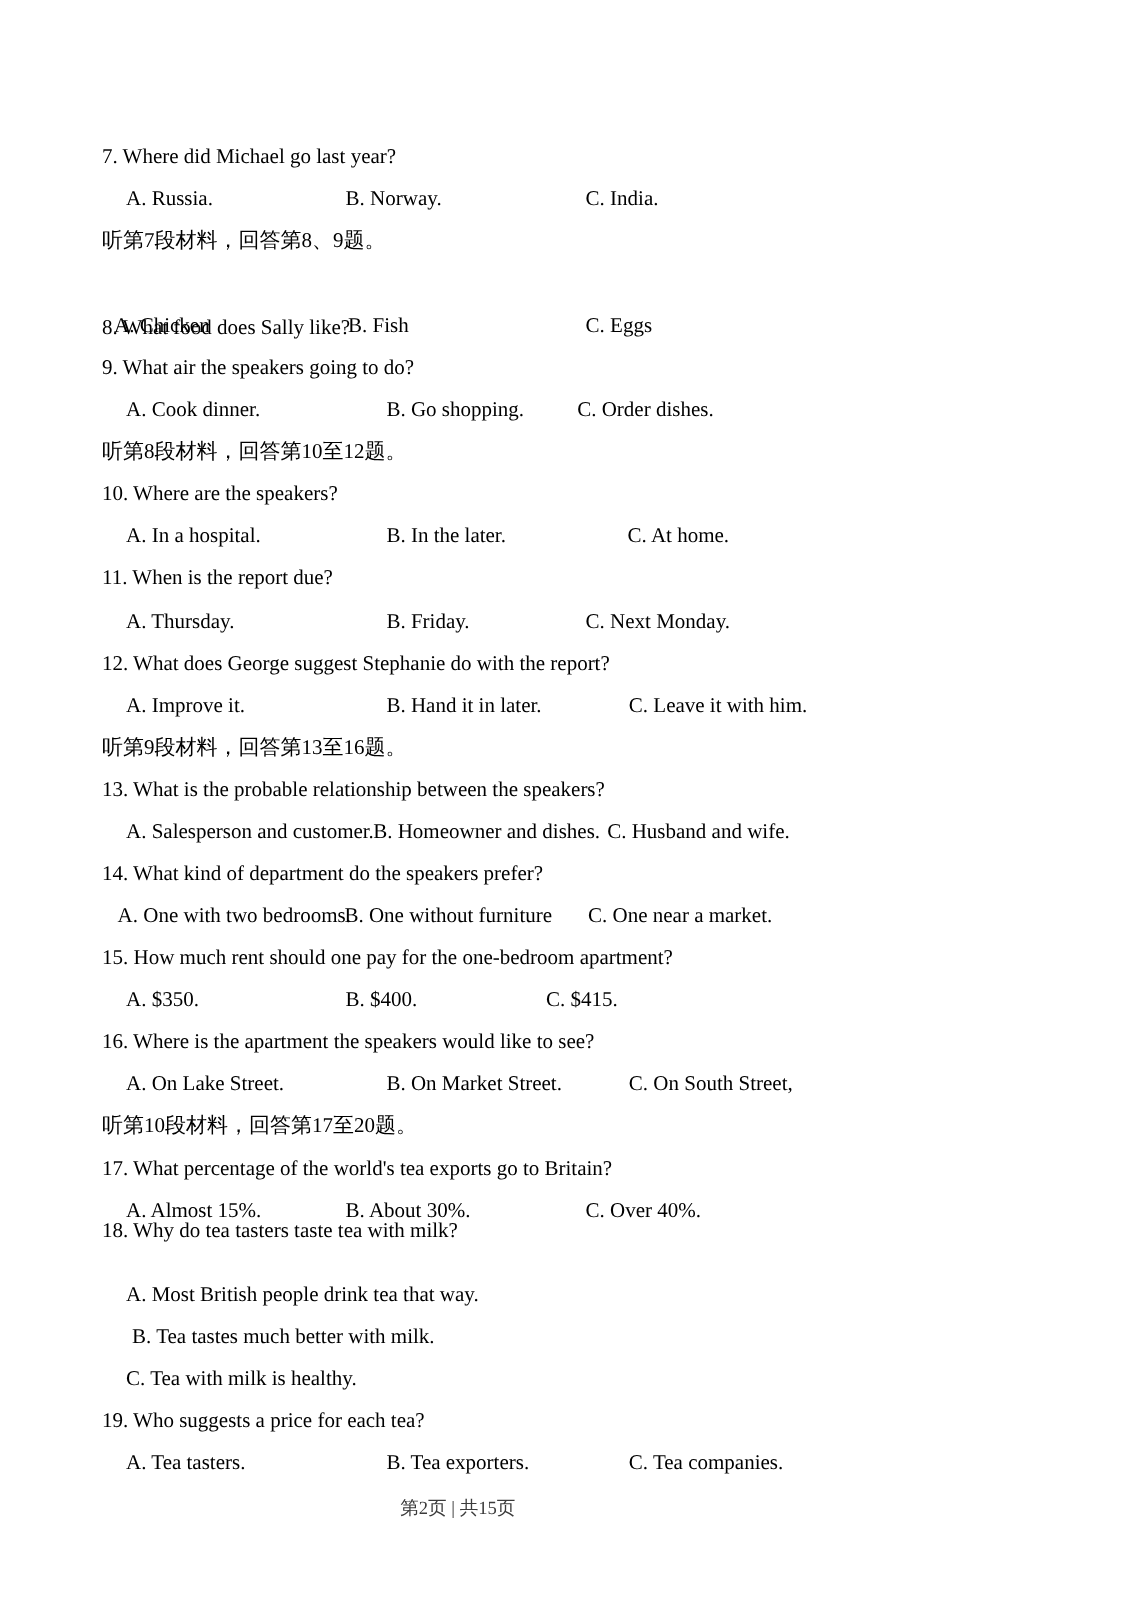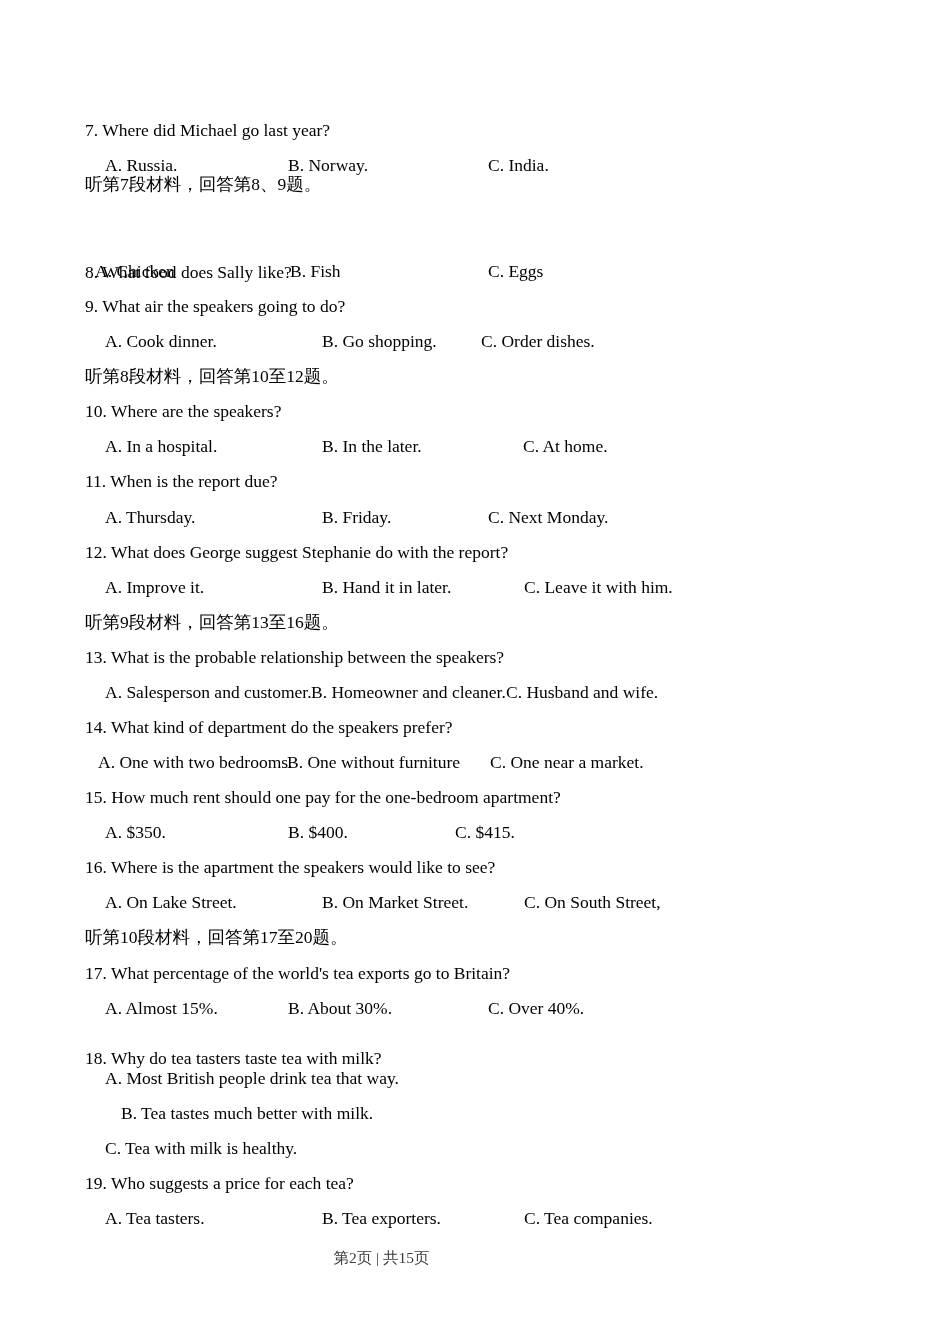--- a/index.html
+++ b/index.html
@@ -44,21 +44,21 @@
 <div class="page">
   <div id="document-body">
       <div class="line" style="top: 118px;">
         <span class="seg" style="left: 85px;">7. Where did Michael go last year?</span>
       </div>
       <div class="line" style="top: 153px;">
         <span class="seg" style="left: 105px;">A. Russia.</span>
         <span class="seg" style="left: 288px;">B. Norway.</span>
         <span class="seg" style="left: 488px;">C. India.</span>
       </div>
-      <div class="line" style="top: 172px; text-align: right;">
+      <div class="line" style="top: 188px; text-align: right;">
         <span class="seg" style="left: 85px;">听第7段材料，回答第8、9题。</span>
       </div>
       <div class="line" style="top: 224px; margin-top: 36px;">
         <span class="seg" style="left: 85px;">8. What food does Sally like?</span>
       </div>
       <div class="line" style="top: 259px; padding-left: 15px;">
         <span class="seg" style="left: 95px;">A. Chicken</span>
         <span class="seg" style="left: 290px;">B. Fish</span>
         <span class="seg" style="left: 488px;">C. Eggs</span>
       </div>
@@ -98,21 +98,21 @@
         <span class="seg" style="left: 524px;">C. Leave it with him.</span>
       </div>
       <div class="line" style="top: 610px;">
         <span class="seg" style="left: 85px;">听第9段材料，回答第13至16题。</span>
       </div>
       <div class="line" style="top: 645px;">
         <span class="seg" style="left: 85px;">13. What is the probable relationship between the speakers?</span>
       </div>
       <div class="line" style="top: 680px; font-family: Liberation Serif, serif;">
         <span class="seg" style="left: 105px;">A. Salesperson and customer.</span>
-        <span class="seg" style="left: 311px;">B. Homeowner and cleaner.</span>
+        <span class="seg" style="left: 311px;">B. Homeowner and dishes.</span>
         <span class="seg" style="left: 506px;">C. Husband and wife.</span>
       </div>
       <div class="line" style="top: 715px;">
         <span class="seg" style="left: 85px;">14. What kind of department do the speakers prefer?</span>
       </div>
       <div class="line" style="top: 750px;">
         <span class="seg" style="left: 98px;">A. One with two bedrooms.</span>
         <span class="seg" style="left: 287px;">B. One without furniture</span>
         <span class="seg" style="left: 490px;">C. One near a market.</span>
       </div>
@@ -136,28 +136,28 @@
         <span class="seg" style="left: 85px;">听第10段材料，回答第17至20题。</span>
       </div>
       <div class="line" style="top: 961px;">
         <span class="seg" style="left: 85px;">17. What percentage of the world's tea exports go to Britain?</span>
       </div>
       <div class="line" style="top: 996px;">
         <span class="seg" style="left: 105px;">A. Almost 15%.</span>
         <span class="seg" style="left: 288px;">B. About 30%.</span>
         <span class="seg" style="left: 488px;">C. Over 40%.</span>
       </div>
-      <div class="line" style="top: 1046px;">
+      <div class="line" style="top: 1013px;">
         <span class="seg" style="left: 85px;">18. Why do tea tasters taste tea with milk?</span>
       </div>
       <div class="line" style="top: 1066px;">
         <span class="seg" style="left: 105px;">A. Most British people drink tea that way.</span>
       </div>
       <div class="line" style="top: 1101px;">
-        <span class="seg" style="left: 121px;">B. Tea tastes much better with milk.</span>
+        <span class="seg" style="left: 110px;">B. Tea tastes much better with milk.</span>
       </div>
       <div class="line" style="top: 1136px;">
         <span class="seg" style="left: 105px;">C. Tea with milk is healthy.</span>
       </div>
       <div class="line" style="top: 1171px;">
         <span class="seg" style="left: 85px;">19. Who suggests a price for each tea?</span>
       </div>
       <div class="line" style="top: 1206px;">
         <span class="seg" style="left: 105px;">A. Tea tasters.</span>
         <span class="seg" style="left: 322px;">B. Tea exporters.</span>

